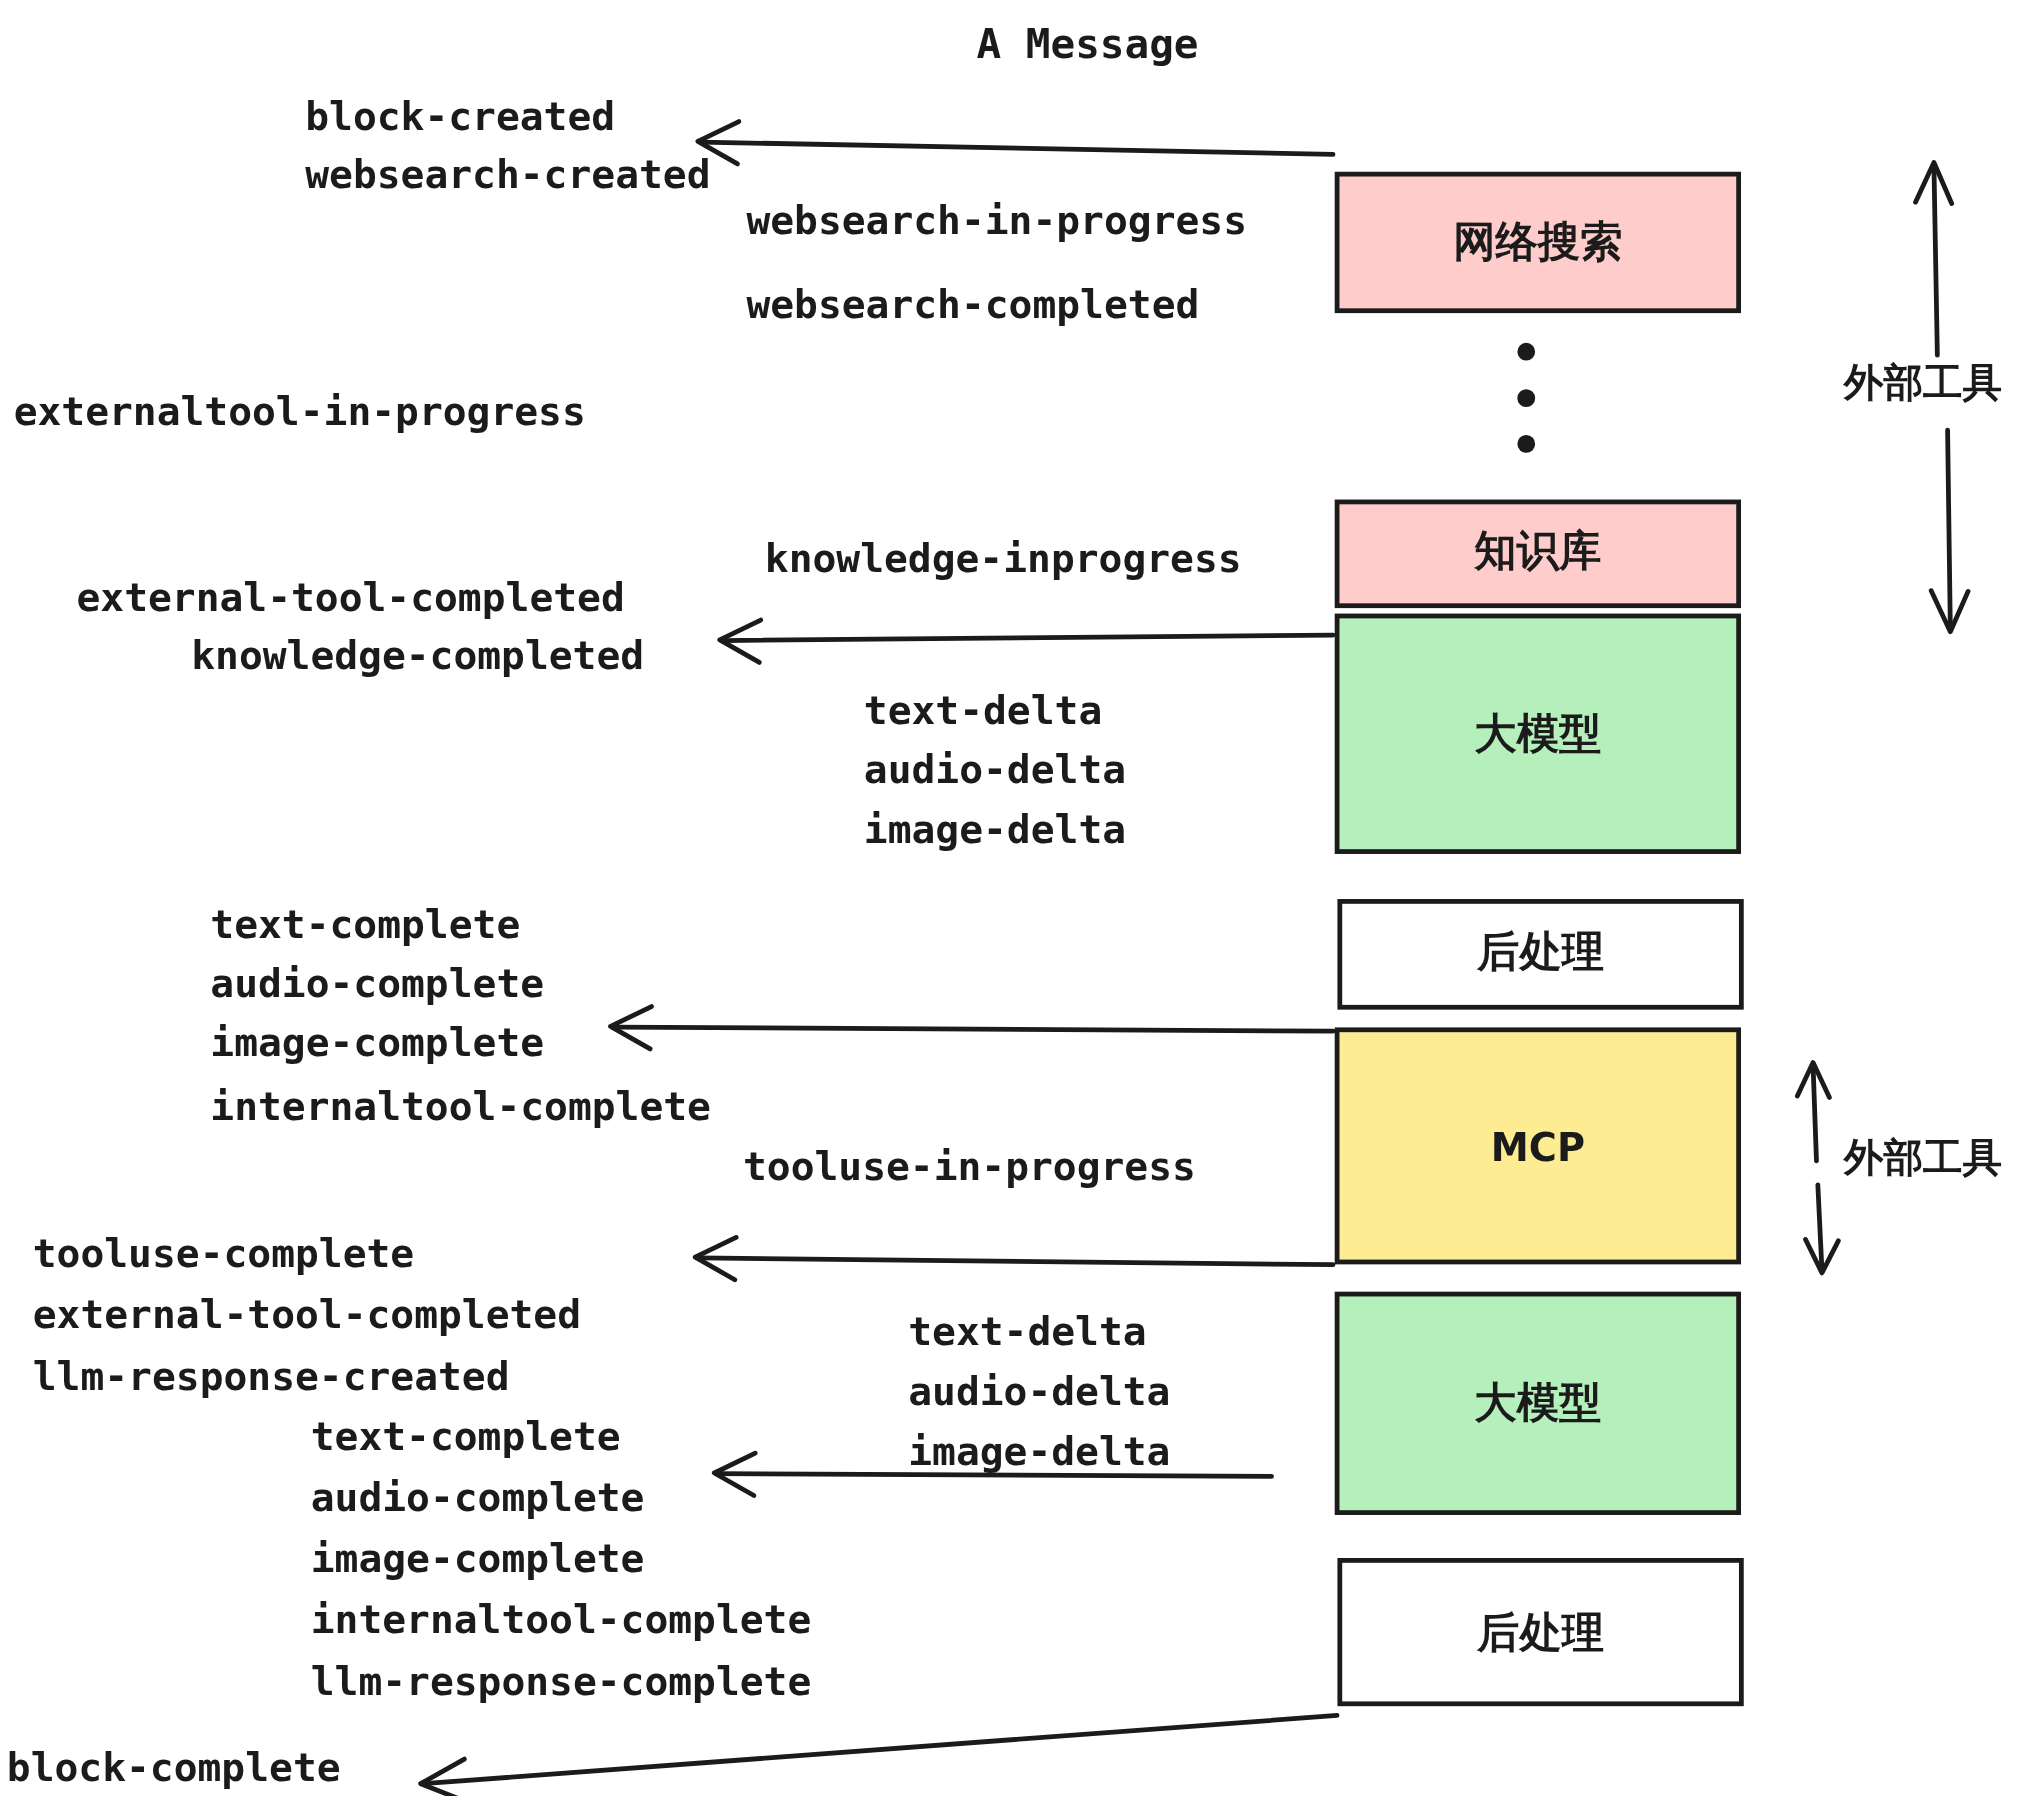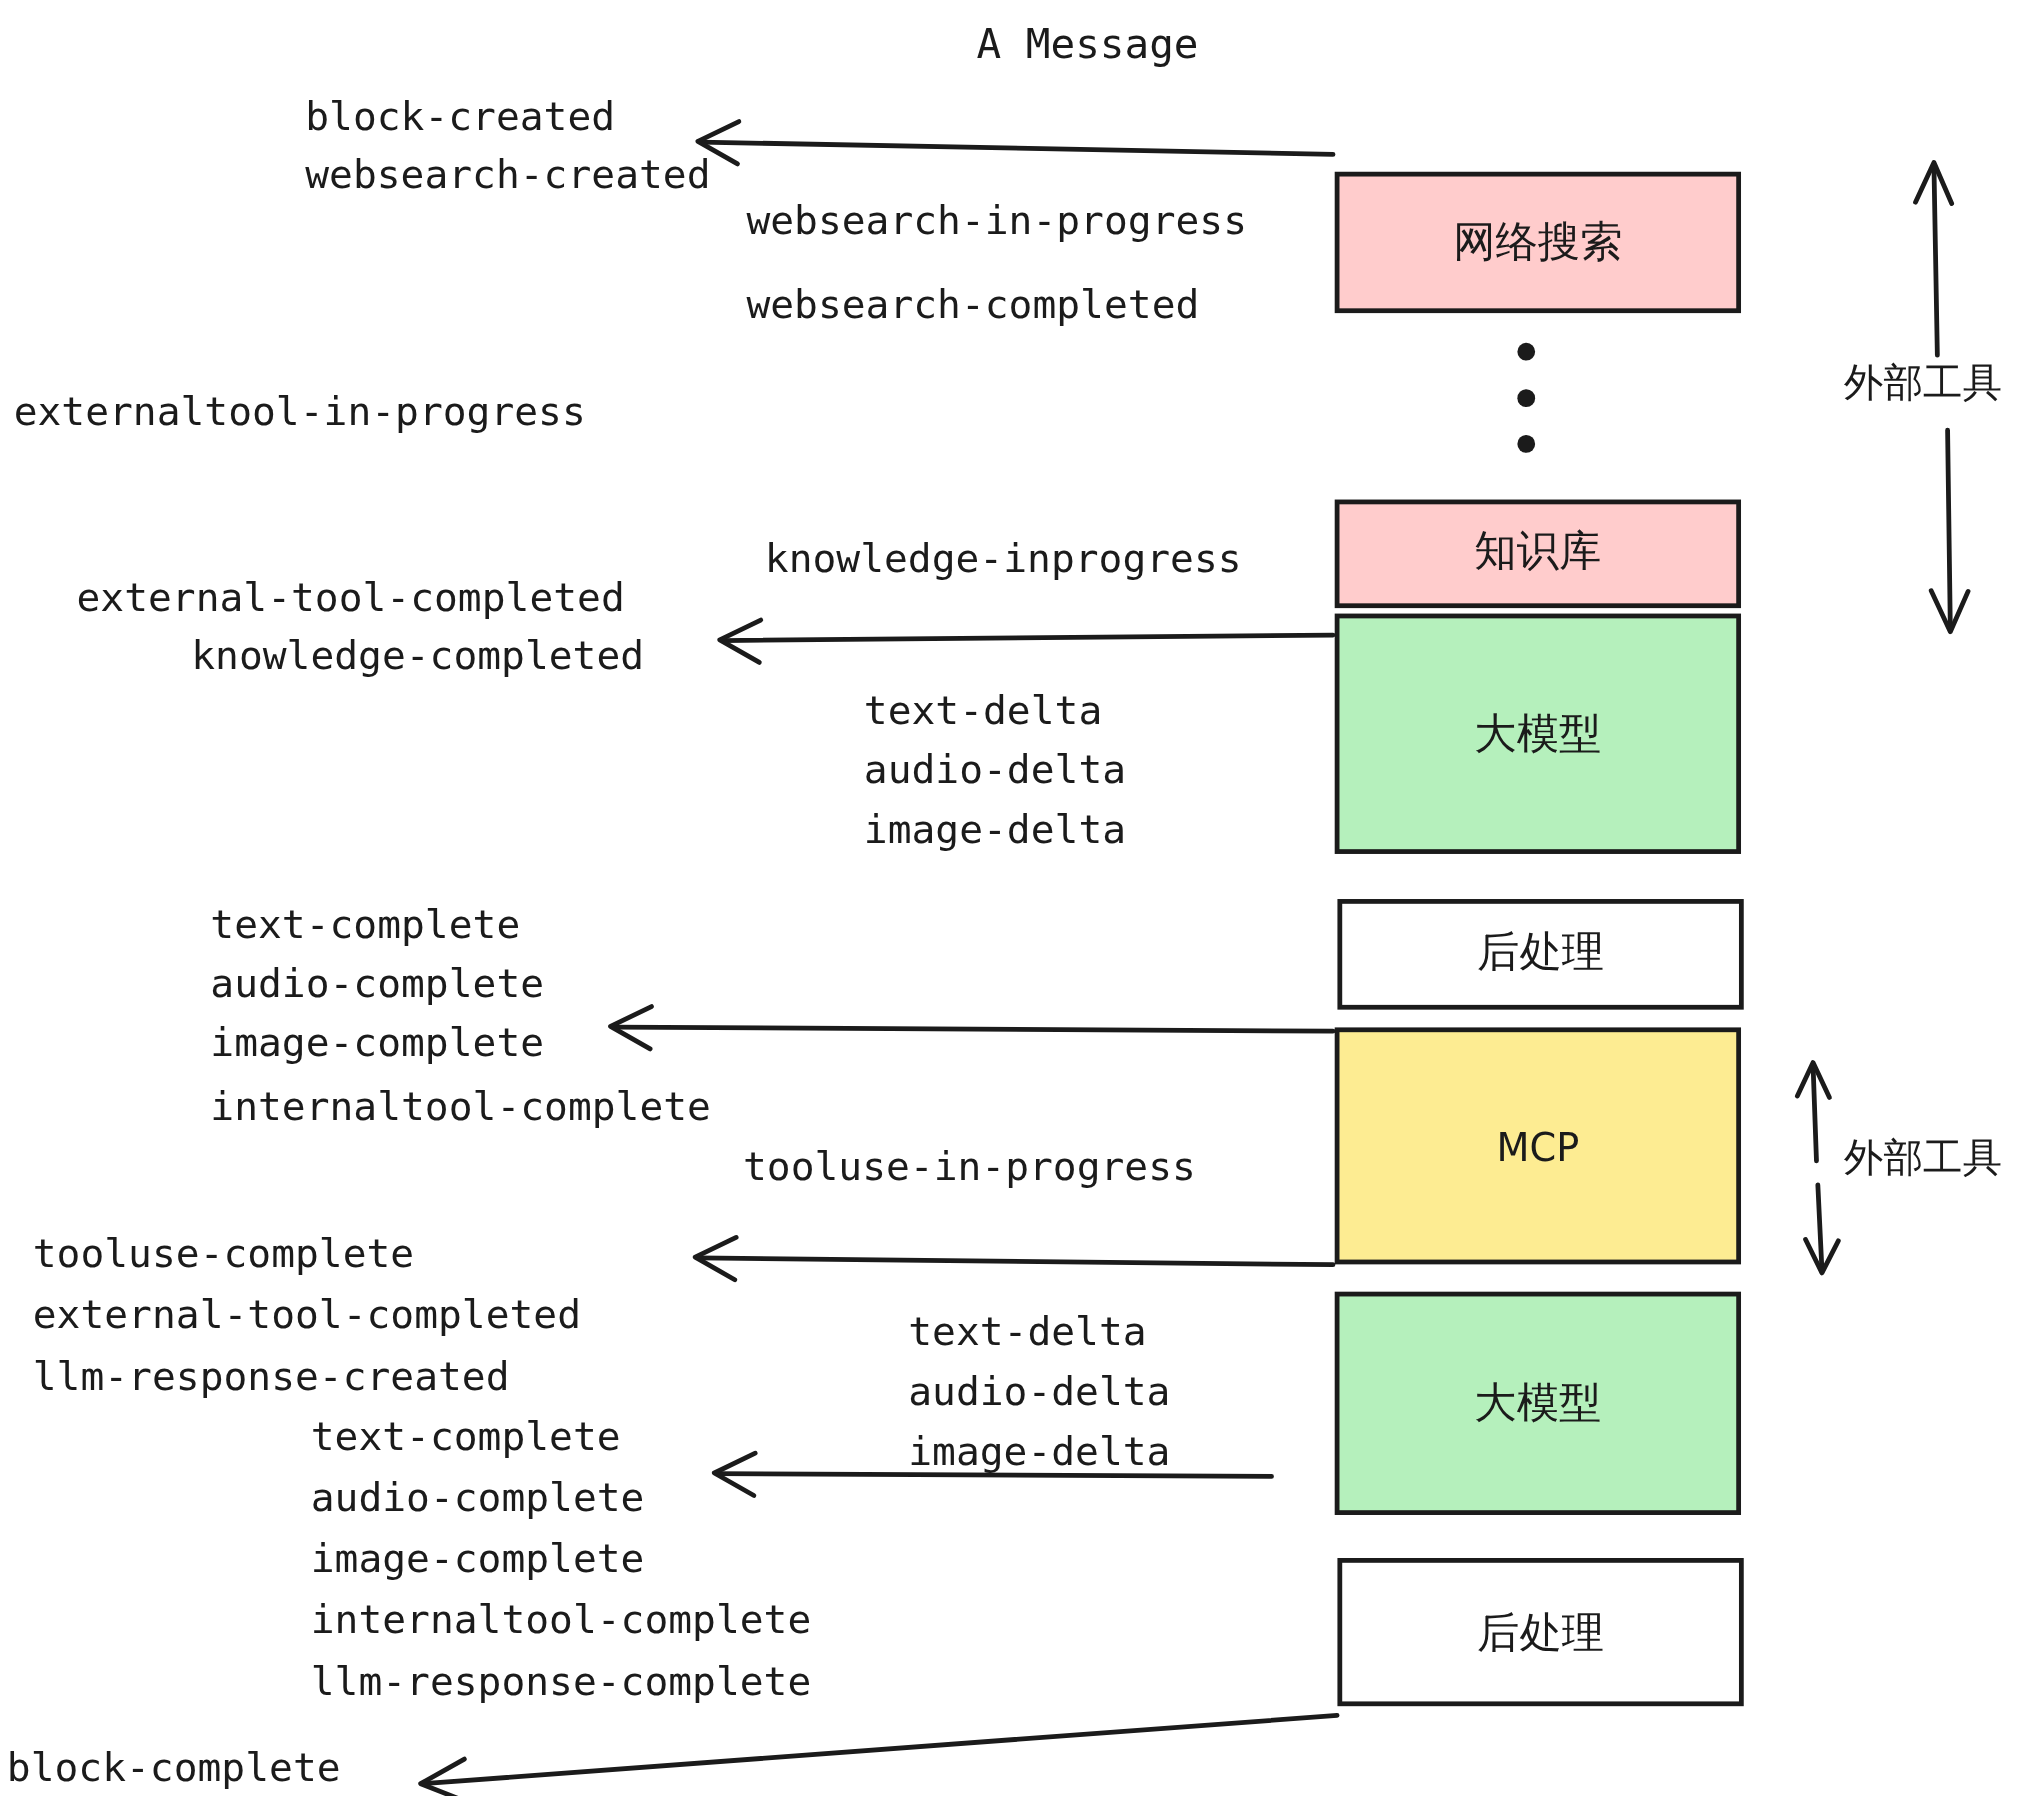--- a/index.html
+++ b/index.html
@@ -11,20 +11,21 @@
     width: 2035px;
     height: 1796px;
     font-family: "DejaVu Sans", sans-serif;
     overflow: hidden;
   }
   #diagram-root {
     position: relative;
     width: 2035px;
     height: 1796px;
     background: #ffffff;
+    font-weight: bold;
   }
   svg#diagram-svg {
     position: absolute;
     top: 0; left: 0;
     width: 2035px;
     height: 1796px;
     display: block;
   }
   .evt {
     font-family: "DejaVu Sans Mono", "Liberation Mono", monospace;

